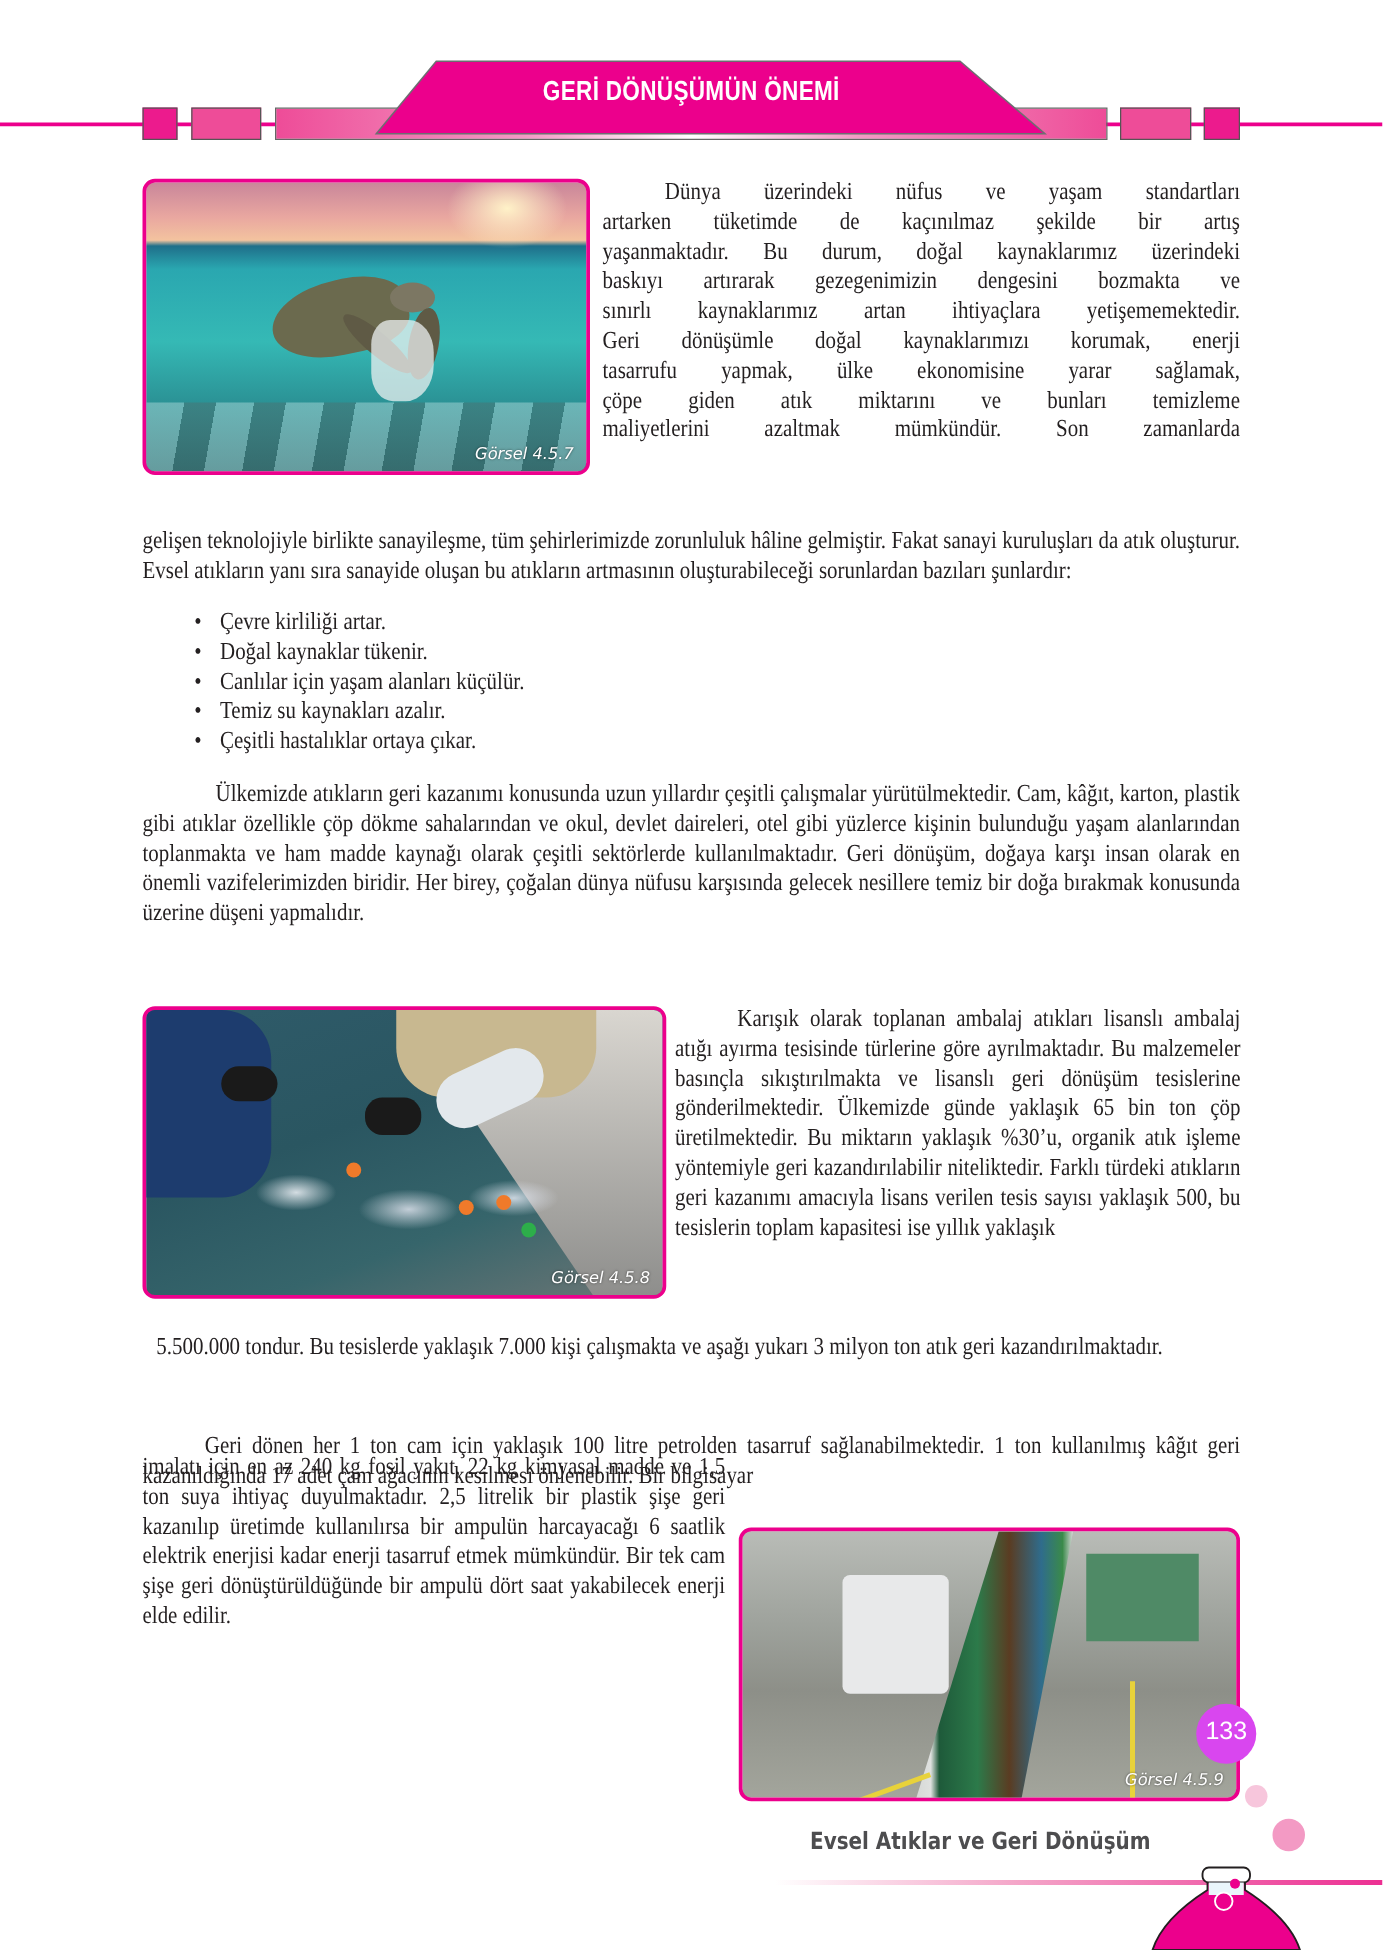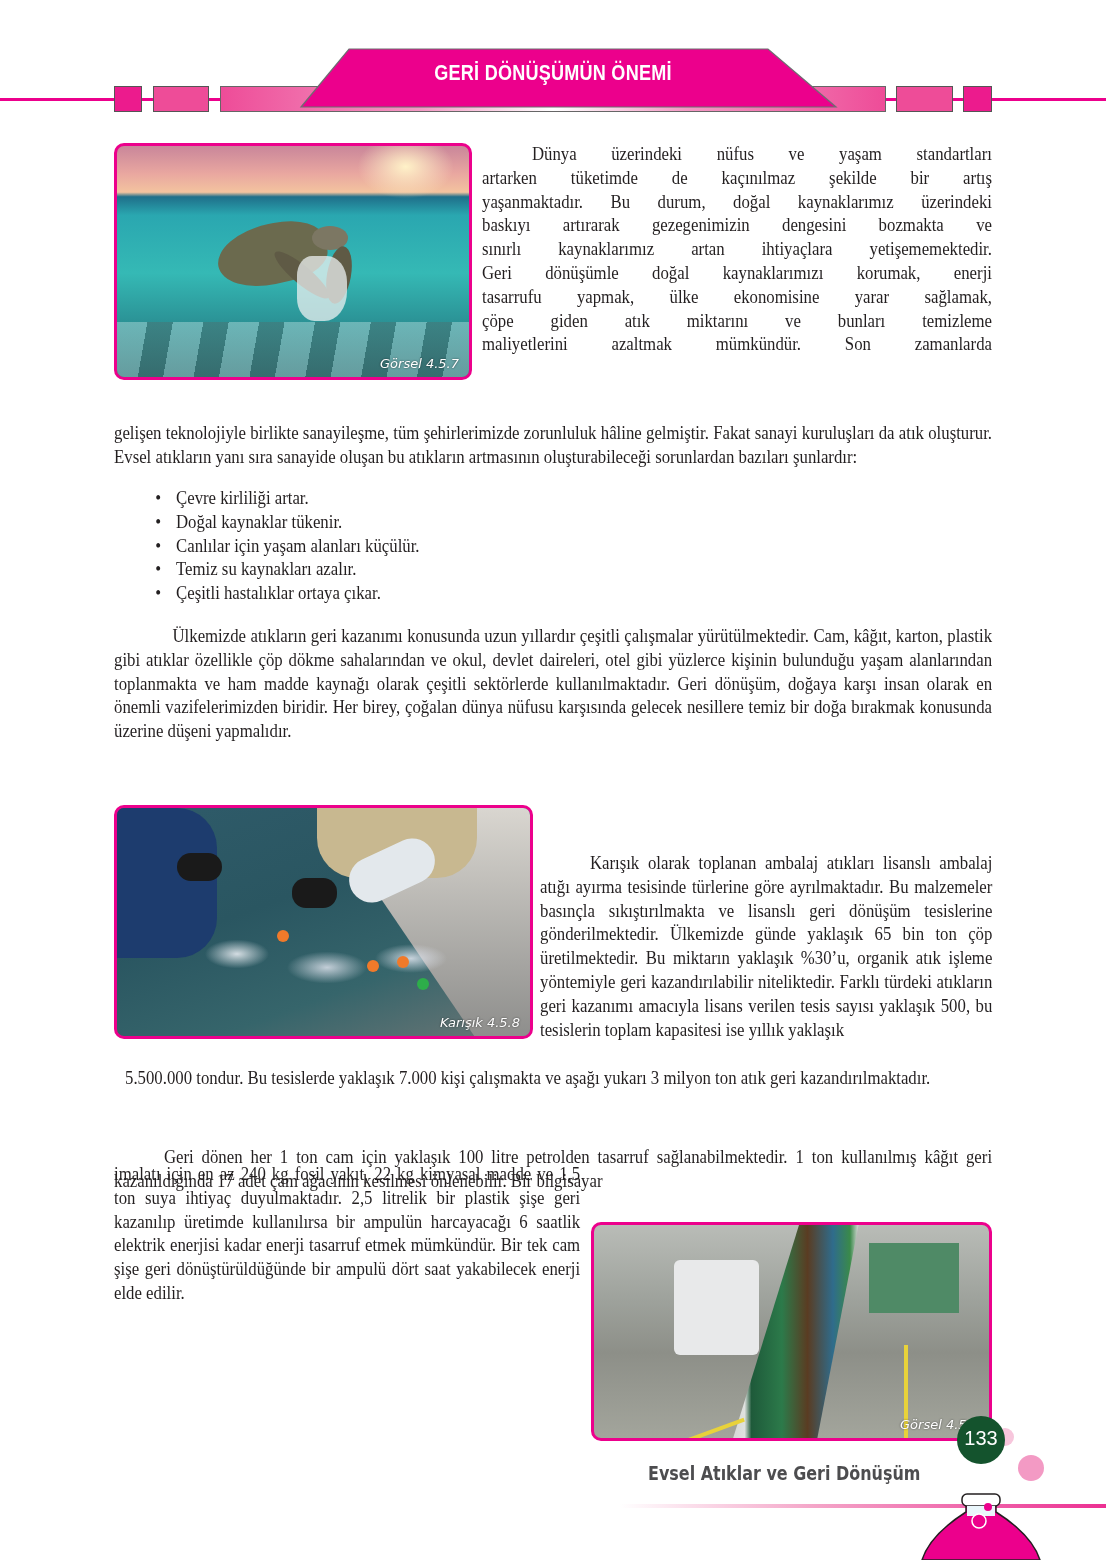--- a/index.html
+++ b/index.html
@@ -66,22 +66,22 @@
       clip-path:polygon(50% 0, 85% 0, 60% 100%, 10% 100%); }
   .img-conv .machine { position:absolute; right:30px; top:18px; width:90px; height:70px; background:#4f8a66; }
   .img-conv .yellow1 { position:absolute; left:120px; top:175px; width:4px; height:60px; background:#e8d23a; transform:rotate(70deg); }
   .img-conv .yellow2 { position:absolute; left:310px; top:120px; width:4px; height:100px; background:#e8d23a; }
 
   
   .ftr-line { position:absolute; left:620px; top:1504px; width:486px; height:4px;
       background:linear-gradient(90deg, rgba(236,0,140,0) 0%, #f4a5c8 40%, #ec2f92 100%); }
   .ftr-text { position:absolute; left:648px; top:1462px; font-size:19px; font-weight:bold; color:#4d4d4f;
               font-family:"DejaVu Sans", sans-serif; transform:scaleX(0.84); transform-origin:left top; }
-  .page-num { position:absolute; left:957px; top:1416px; width:48px; height:48px; border-radius:50%;
-              background:#14532d; color:#ffffff; font-size:20px; text-align:center; line-height:44px;
+  .page-num { position:absolute; left:957px; top:1363px; width:48px; height:48px; border-radius:50%;
+              background:#d946ef; color:#ffffff; font-size:20px; text-align:center; line-height:44px;
               font-family:"Liberation Sans", sans-serif; }
   .bubble { position:absolute; border-radius:50%; }
   .flask-svg { position:absolute; left:0; top:0; width:1106px; height:1560px; pointer-events:none; }
 </style>
 </head>
 <body>
 
 <div>
   <div class="hdr-line" style="left:0;width:118px;"></div>
   <div class="hdr-line" style="left:990px;width:116px;"></div>
@@ -151,24 +151,24 @@
   <div class="arm1"></div>
   <div class="arm2"></div>
   <div class="glove1"></div>
   <div class="glove2"></div>
   <div class="glove3"></div>
   <div class="trash"></div>
   <div class="cap" style="left:160px;top:122px;background:#f07a2a;"></div>
   <div class="cap" style="left:250px;top:152px;background:#f07a2a;"></div>
   <div class="cap" style="left:280px;top:148px;background:#f07a2a;"></div>
   <div class="cap" style="left:300px;top:170px;background:#2dae4a;"></div>
-  <div class="fig-cap">Karışık 4.5.8</div>
-</div>
-
-<div class="txt" style="left:540px;top:851px;width:452px;">
+  <div class="fig-cap">Görsel 4.5.8</div>
+</div>
+
+<div class="txt" style="left:540px;top:804px;width:452px;">
   <div class="cond" style="width:526px;">
     <p class="indent">Karışık olarak toplanan ambalaj atıkları lisanslı ambalaj atığı ayırma tesisinde türlerine göre ayrılmaktadır. Bu malzemeler basınçla sıkıştırılmakta ve lisanslı geri dönüşüm tesislerine gönderilmektedir. Ülkemizde günde yaklaşık 65 bin ton çöp üretilmektedir. Bu miktarın yaklaşık %30’u, organik atık işleme yöntemiyle geri kazandırılabilir niteliktedir. Farklı türdeki atıkların geri kazanımı amacıyla lisans verilen tesis sayısı yaklaşık 500, bu tesislerin toplam kapasitesi ise yıllık yaklaşık</p>
   </div>
 </div>
 
 <div class="txt" style="left:100px;top:1066px;width:878px;margin-left:25px;">
   <div class="cond" style="width:1021px;">
     <p>5.500.000 tondur. Bu tesislerde yaklaşık 7.000 kişi çalışmakta ve aşağı yukarı 3 milyon ton atık geri kazandırılmaktadır.</p>
   </div>
 </div>

